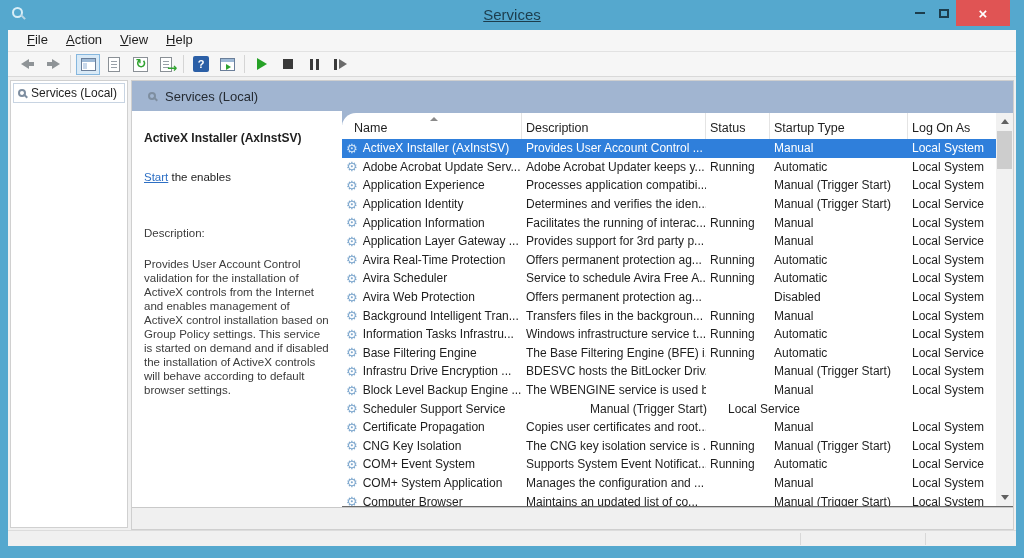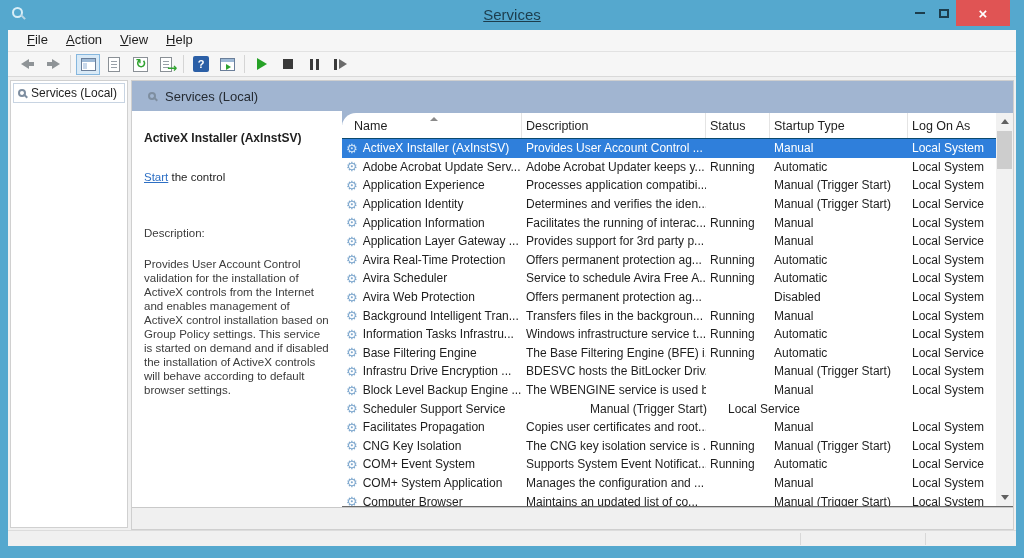--- a/index.html
+++ b/index.html
@@ -73,21 +73,21 @@
   .detail-pane { position:absolute; left:0; top:0; width:210px; bottom:0; background:#fff; padding:20px 12px 0 12px; }
   .svc-title { font-size:12px; font-weight:bold; }
   .svc-action { font-size:11.5px; margin-top:26px; }
   .svc-action a { color:#2D6FC4; text-decoration:underline; }
   .svc-desc-label { font-size:11.5px; color:#3C3C3C; margin-top:44px; }
   .svc-desc { font-size:11.5px; color:#3C3C3C; line-height:14px; margin-top:18px; }
 
   .list-wrap { position:absolute; left:210px; right:0; top:0; bottom:0; background:linear-gradient(#A1B5D1 0 14px,#FFFFFF 14px); }
   .card { position:absolute; left:0; right:0; top:2px; bottom:0; background:#fff; border-top-left-radius:14px; border-bottom:1px solid #6B6B6B; overflow:hidden; }
 
-  .header-row { position:absolute; top:0; left:0; right:5px; height:30px; display:flex; align-items:center; font-size:12.5px; border-bottom:5px solid #0c4a6e; }
+  .header-row { position:absolute; top:0; left:0; right:5px; height:30px; display:flex; align-items:center; font-size:12.5px; border-bottom:1px solid #0c4a6e; }
   .hcell { height:100%; display:flex; align-items:center; padding-left:4px; border-right:1px solid #E4E4E4; white-space:nowrap; overflow:hidden; }
   .hcell.c-name { padding-left:12px; }
   .sort-arrow { position:absolute; left:88px; top:4px; width:0; height:0; border-left:4px solid transparent; border-right:4px solid transparent; border-bottom:4px solid #8A8A8A; }
 
   .c-name { width:180px; flex:none; } .c-desc { width:184px; flex:none; }
   .c-status { width:64px; flex:none; } .c-startup { width:138px; flex:none; }
   .c-logon { flex:1; border-right:none; }
 
   .rows-area { position:absolute; top:26px; left:0; right:17px; bottom:0; overflow:hidden; }
   .row { display:flex; height:18.6px; align-items:center; font-size:12px; }
@@ -204,21 +204,21 @@
     <div class="main-panel">
       <div class="banner">
         <span class="magnifier"></span>
         <span class="banner-title">Services (Local)</span>
       </div>
 
       <div class="main-body">
 
         <div class="detail-pane">
           <div class="svc-title">ActiveX Installer (AxInstSV)</div>
-          <div class="svc-action"><a href="#">Start</a><span> the control</span></div>
+          <div class="svc-action"><a href="#">Start</a><span> the enables</span></div>
           <div class="svc-desc-label">Description:</div>
           <div class="svc-desc">Provides User Account Control validation for the installation of ActiveX controls from the Internet and enables management of ActiveX control installation based on Group Policy settings. This service is started on demand and if disabled the installation of ActiveX controls will behave according to default browser settings.</div>
         </div>
 
         <div class="list-wrap">
           <div class="card">
             <div class="header-row">
 
             <span class="hcell c-name">Name</span>
                 <span class="hcell c-desc">Description</span>
@@ -374,21 +374,21 @@
                     <span class="gear-icon">⚙</span>
                     <span class="nm">Scheduler Support Service</span>
                   </span>
                   <span class="cell c-status"></span>
                   <span class="cell c-startup">Manual (Trigger Start)</span>
                   <span class="cell c-logon">Local Service</span>
                 </div>
                 <div class="row">
                   <span class="cell c-name">
                     <span class="gear-icon">⚙</span>
-                    <span class="nm">Facilitates Propagation</span>
+                    <span class="nm">Certificate Propagation</span>
                   </span>
                   <span class="cell c-desc">Copies user certificates and root...</span>
                   <span class="cell c-status"></span>
                   <span class="cell c-startup">Manual</span>
                   <span class="cell c-logon">Local System</span>
                 </div>
                 <div class="row">
                   <span class="cell c-name">
                     <span class="gear-icon">⚙</span>
                     <span class="nm">CNG Key Isolation</span>

